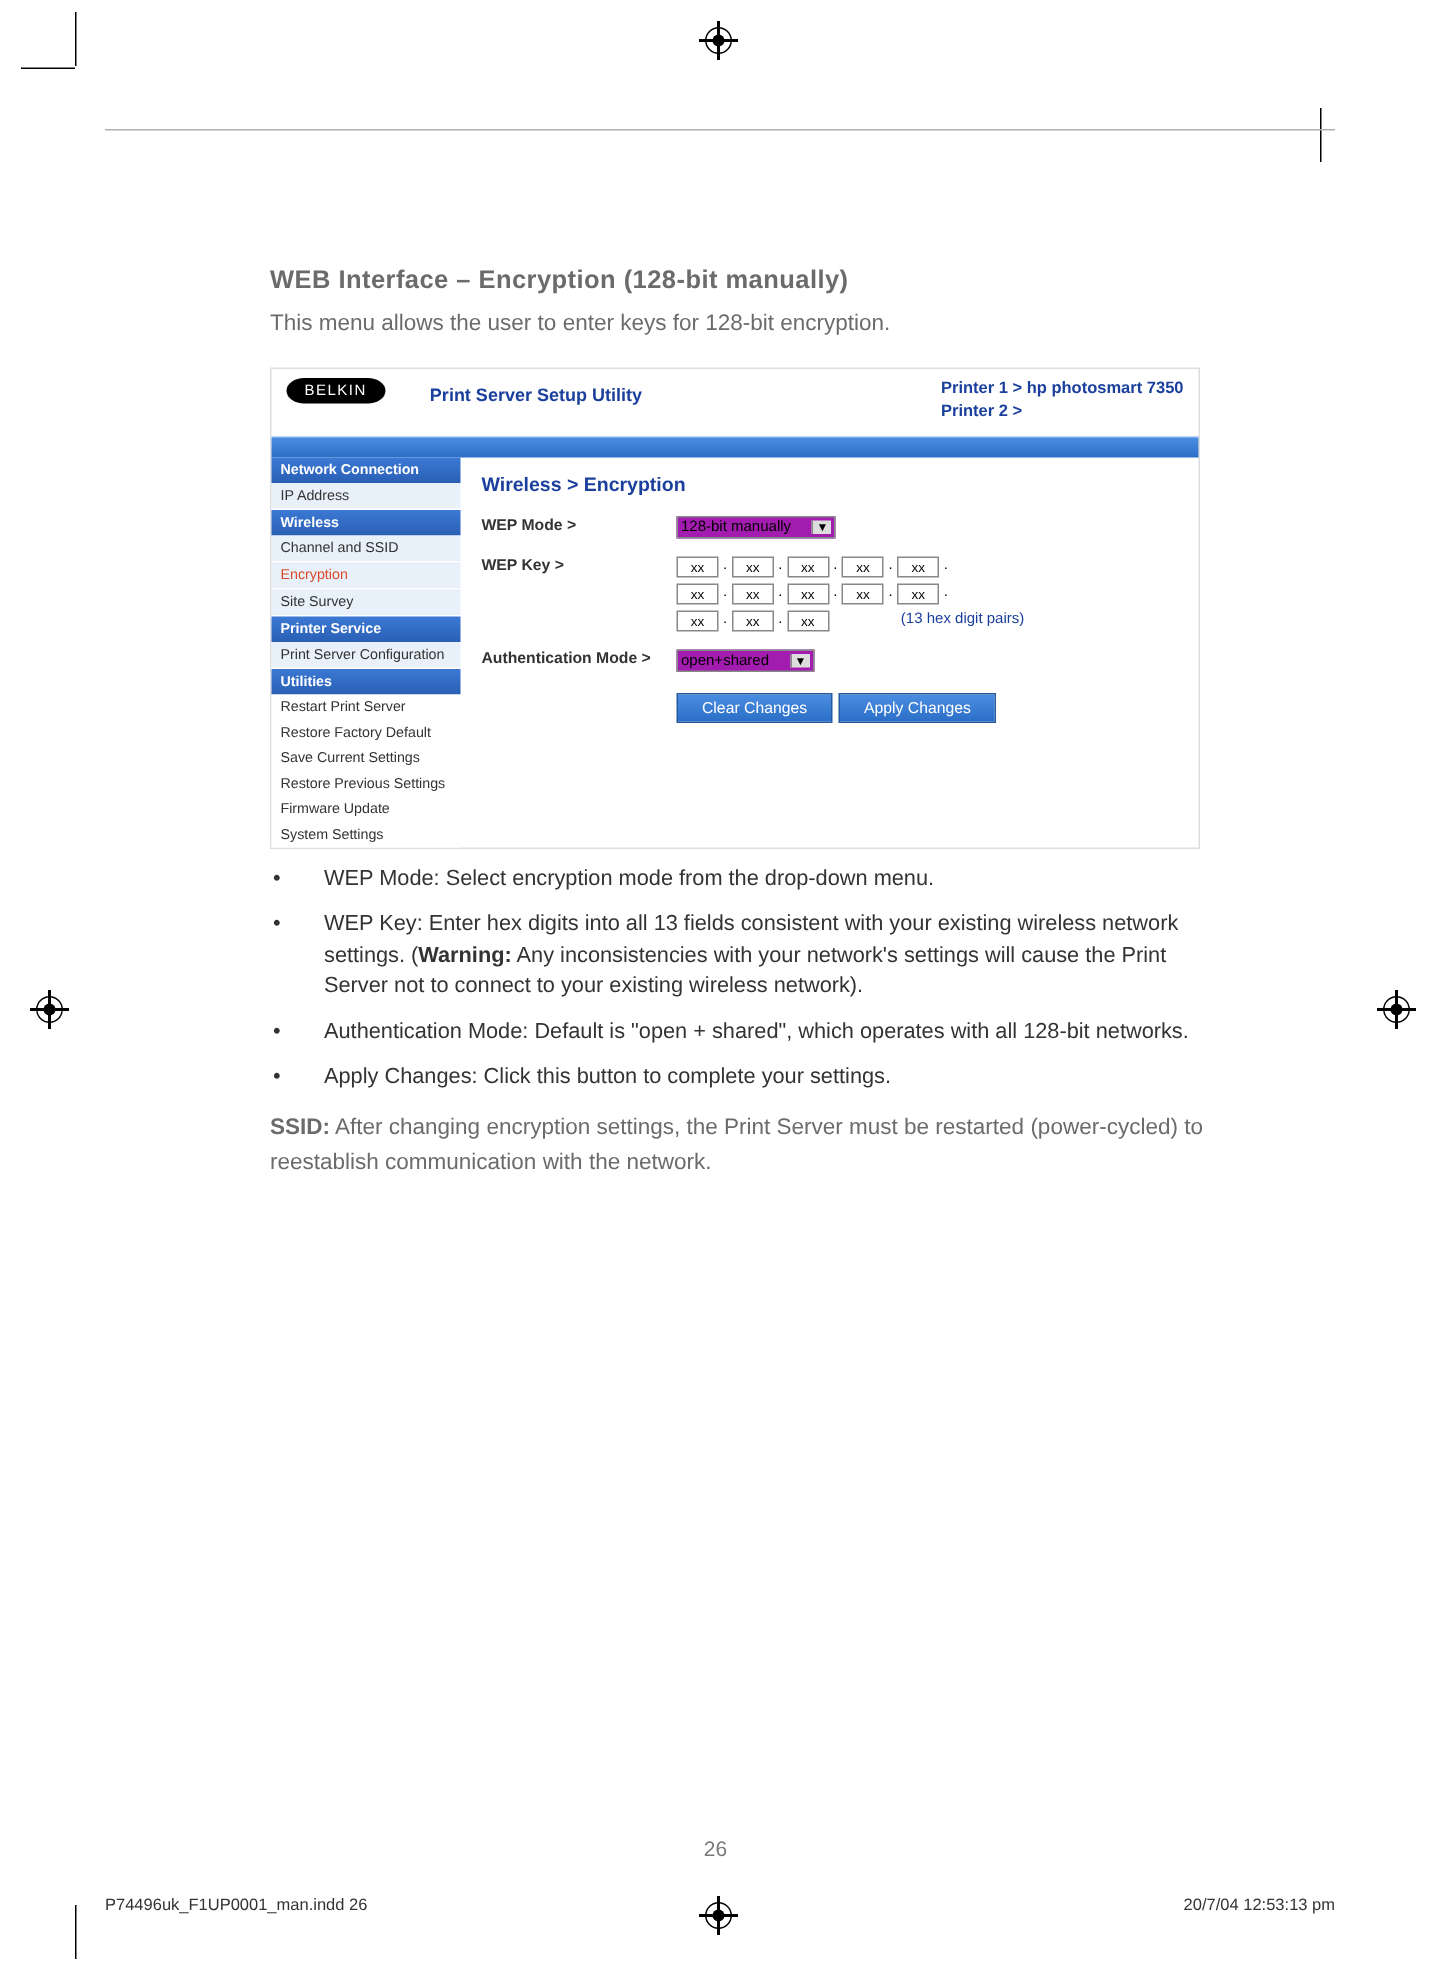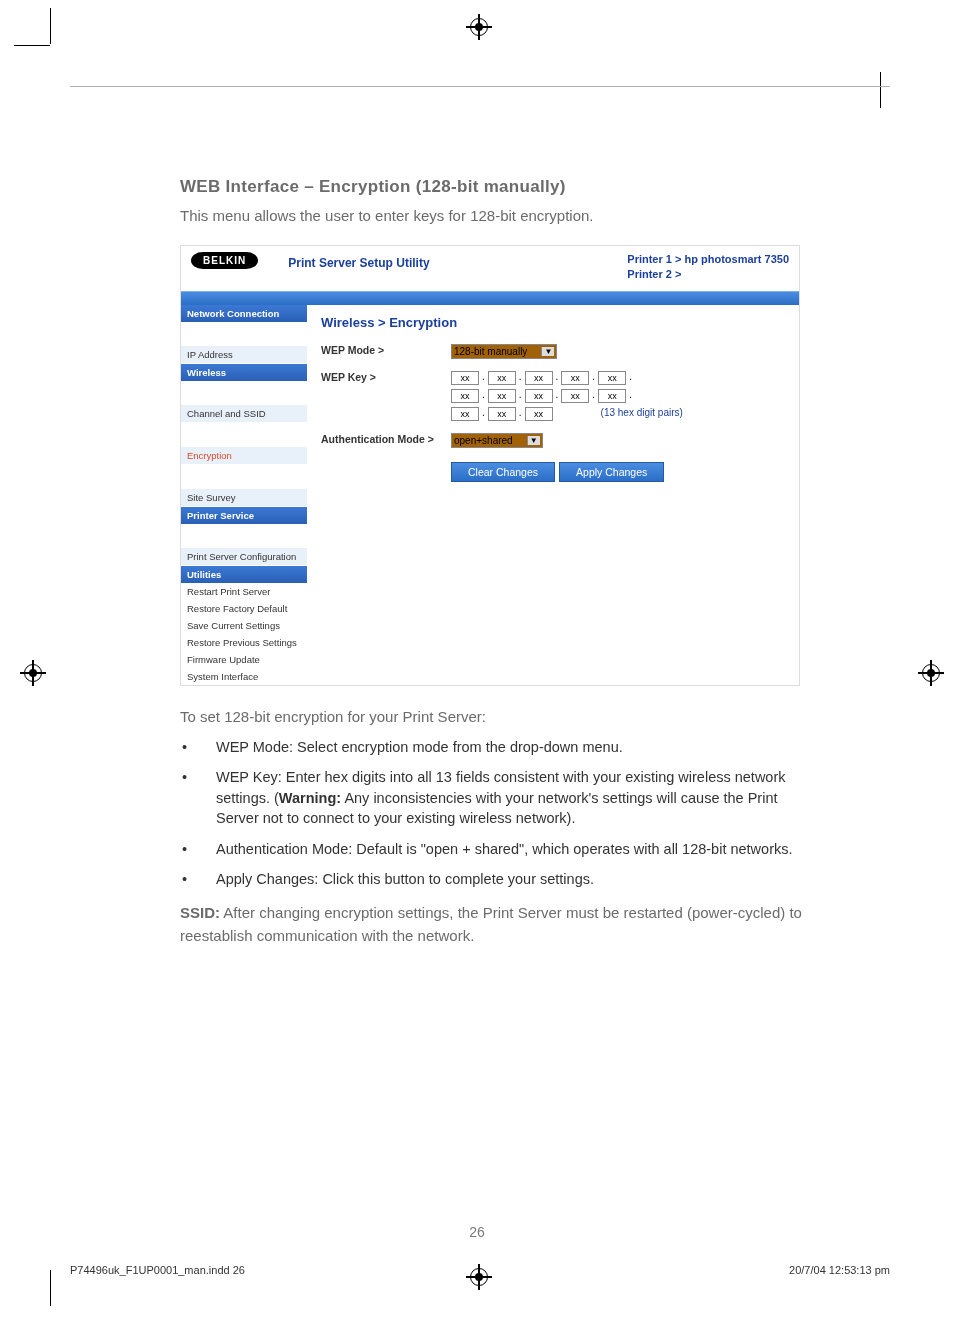--- a/index.html
+++ b/index.html
@@ -34,35 +34,35 @@
   .chapter-title {
     font-size:42px; color:#9e9e9e; font-weight:400; letter-spacing:0.5px;
     margin-left:110px; margin-top:20px;
   }
   .rule { height:1px; background:#b0b0b0; margin-top:6px; margin-left:0; width:820px;}
   .content { margin-left:110px; margin-top:90px; width:640px; }
   .subhead { font-size:17px; font-weight:bold; color:#6b6b6b; letter-spacing:0.3px;}
   .lead { font-size:15px; color:#6b6b6b; margin-top:8px; line-height:1.45;}
   .screenshot { margin-top:18px; border:1px solid #ddd; width:620px; background:#fff;}
   .ss-header{display:flex;align-items:flex-start;padding:6px 10px 0 10px;}
-  .logo{background:#000;color:#fff;border-radius:14px/10px;padding:3px 12px;font-size:10px;font-weight:bold;letter-spacing:1px;text-align:right;}
+  .logo{background:#000;color:#fff;border-radius:14px/10px;padding:3px 12px;font-size:10px;font-weight:normal;letter-spacing:1px;text-align:right;}
   .util-title{color:#1a3f9c;font-weight:bold;font-size:12px;margin-left:30px;margin-top:4px;}
   .printers{margin-left:auto;font-size:11px;font-weight:bold;color:#1a3f9c;text-align:left;line-height:1.4;}
   .bluebar{height:14px;background:linear-gradient(#4a8de0,#2b6ec7);margin:8px 0 0 0;border-top:1px solid #7ab0ee;}
   .ss-body{display:flex;}
   .sidebar{width:126px;font-size:9.5px;}
   .sb-head{background:linear-gradient(#3b79d4,#2a5fb5);color:#fff;font-weight:bold;padding:3px 6px;}
-  .sb-item{background:#e8f0fa;padding:3px 6px;color:#333;border-bottom:1px solid #fff;margin-top:24px;}
+  .sb-item{background:#e8f0fa;padding:3px 6px;color:#333;border-bottom:1px solid #fff;}
   .sb-item.active{color:#d94a2a;}
   .sb-util{padding:3px 6px;color:#333;background:#fff;}
   .main{flex:1;padding:10px 14px;}
   .crumb{color:#1a3f9c;font-weight:bold;font-size:13px;margin-bottom:14px;}
   .row{display:flex;align-items:flex-start;margin-bottom:12px;font-size:10.5px;}
   .row-label{width:130px;font-weight:bold;color:#333;}
-  .sel{border:1px solid #888;font-size:10px;padding:1px 2px;background:#a16207;display:inline-flex;align-items:center;gap:14px;}
+  .sel{border:1px solid #888;font-size:10px;padding:1px 2px;background:#a21caf;display:inline-flex;align-items:center;gap:14px;}
   .sel .arrow{background:#ddd;border-left:1px solid #888;padding:0 2px;font-size:8px;}
   .hexgrid{display:flex;flex-direction:column;gap:4px;}
   .hexrow{display:flex;gap:2px;align-items:flex-start;}
   .hexbox{border:1px solid #888;width:28px;height:14px;font-size:9px;display:flex;align-items:center;justify-content:center;background:#fff;}
   .dot{font-size:10px;padding:0 1px;}
   .hexnote{color:#1a3f9c;font-size:10px;margin-left:6px;padding-left:40px;}
   .btnrow{display:flex;gap:4px;margin-left:130px;margin-top:14px;text-align:center;}
   .ssbtn{background:linear-gradient(#4a8de0,#2b6ec7);color:#fff;font-size:10.5px;padding:3px 16px;border:1px solid #245a9f;}
 
   .body-text{margin-top:20px;font-size:15px;color:#6b6b6b;line-height:1.4;}
@@ -131,21 +131,21 @@
           <div class="sb-item active">Encryption</div>
           <div class="sb-item">Site Survey</div>
           <div class="sb-head">Printer Service</div>
           <div class="sb-item">Print Server Configuration</div>
           <div class="sb-head">Utilities</div>
           <div class="sb-util">Restart Print Server</div>
           <div class="sb-util">Restore Factory Default</div>
           <div class="sb-util">Save Current Settings</div>
           <div class="sb-util">Restore Previous Settings</div>
           <div class="sb-util">Firmware Update</div>
-          <div class="sb-util">System Interface</div>
+          <div class="sb-util">System Settings</div>
         </div>
         <div class="main">
           <div class="crumb">Wireless &gt; Encryption</div>
 
           <div class="row">
             <div class="row-label">WEP Mode &gt;</div>
             <div class="sel">
               <span>128-bit manually</span>
               <span class="arrow">▼</span>
             </div>
@@ -198,21 +198,20 @@
           </div>
 
           <div class="btnrow">
             <div class="ssbtn">Clear Changes</div>
             <div class="ssbtn">Apply Changes</div>
           </div>
         </div>
       </div>
     </div>
 
-    <div class="body-text">To set 128-bit encryption for your Print Server:</div>
     <div class="ul">
       <div class="li">
           <div class="bullet">•</div>
           <div class="txt">WEP Mode: Select encryption mode from the drop-down menu.</div>
         </div>
       <div class="li">
           <div class="bullet">•</div>
           <div class="txt"><span>WEP Key: Enter hex digits into all 13 fields consistent with your existing wireless network settings. (</span><span class="warn">Warning:</span><span> Any inconsistencies with your network's settings will cause the Print Server not to connect to your existing wireless network).</span></div>
         </div>
       <div class="li">

